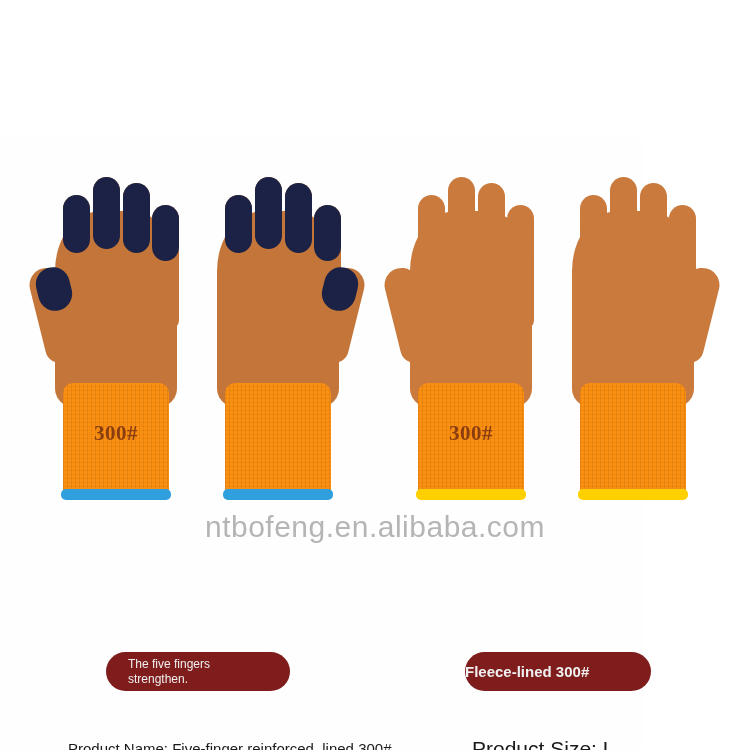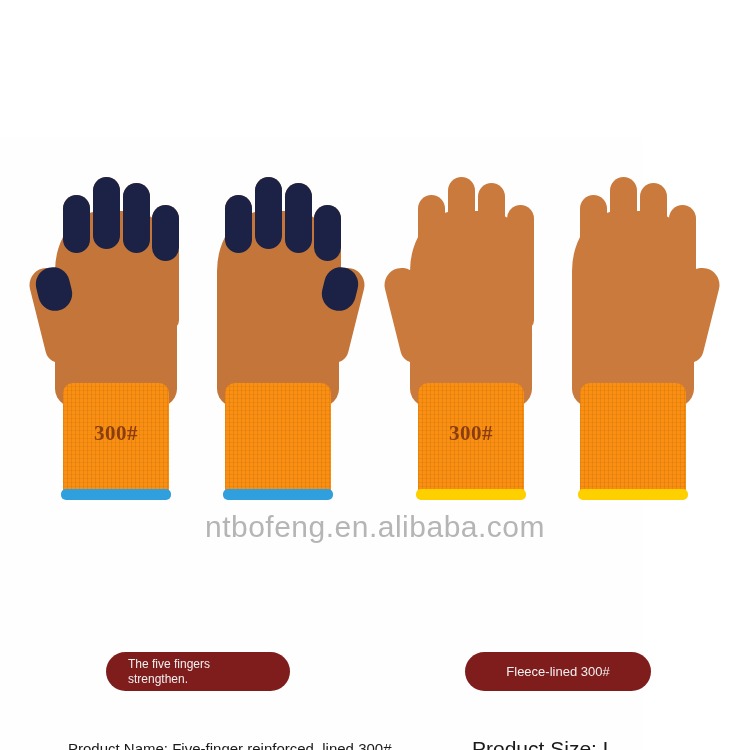--- a/index.html
+++ b/index.html
@@ -226,23 +226,24 @@
     line-height: 15px;
     text-align: left;
     white-space: pre-line;
   }
   .pill.right {
     left: 465px;
     top: 515px;
     width: 186px;
     height: 39px;
     padding-top: 10px;
-    font-size: 13px;
+    font-size: 15px;
     line-height: 19px;
-    text-align: center;
+    text-align: left;
+    font-weight: bold;
   }
 
   
   .spec {
     position: absolute;
     color: #1a1a1a;
     white-space: nowrap;
   }
   .spec-name     { left: 68px;  top: 603px; font-size: 15px; }
   .spec-size     { left: 472px; top: 600px; font-size: 21px; }

